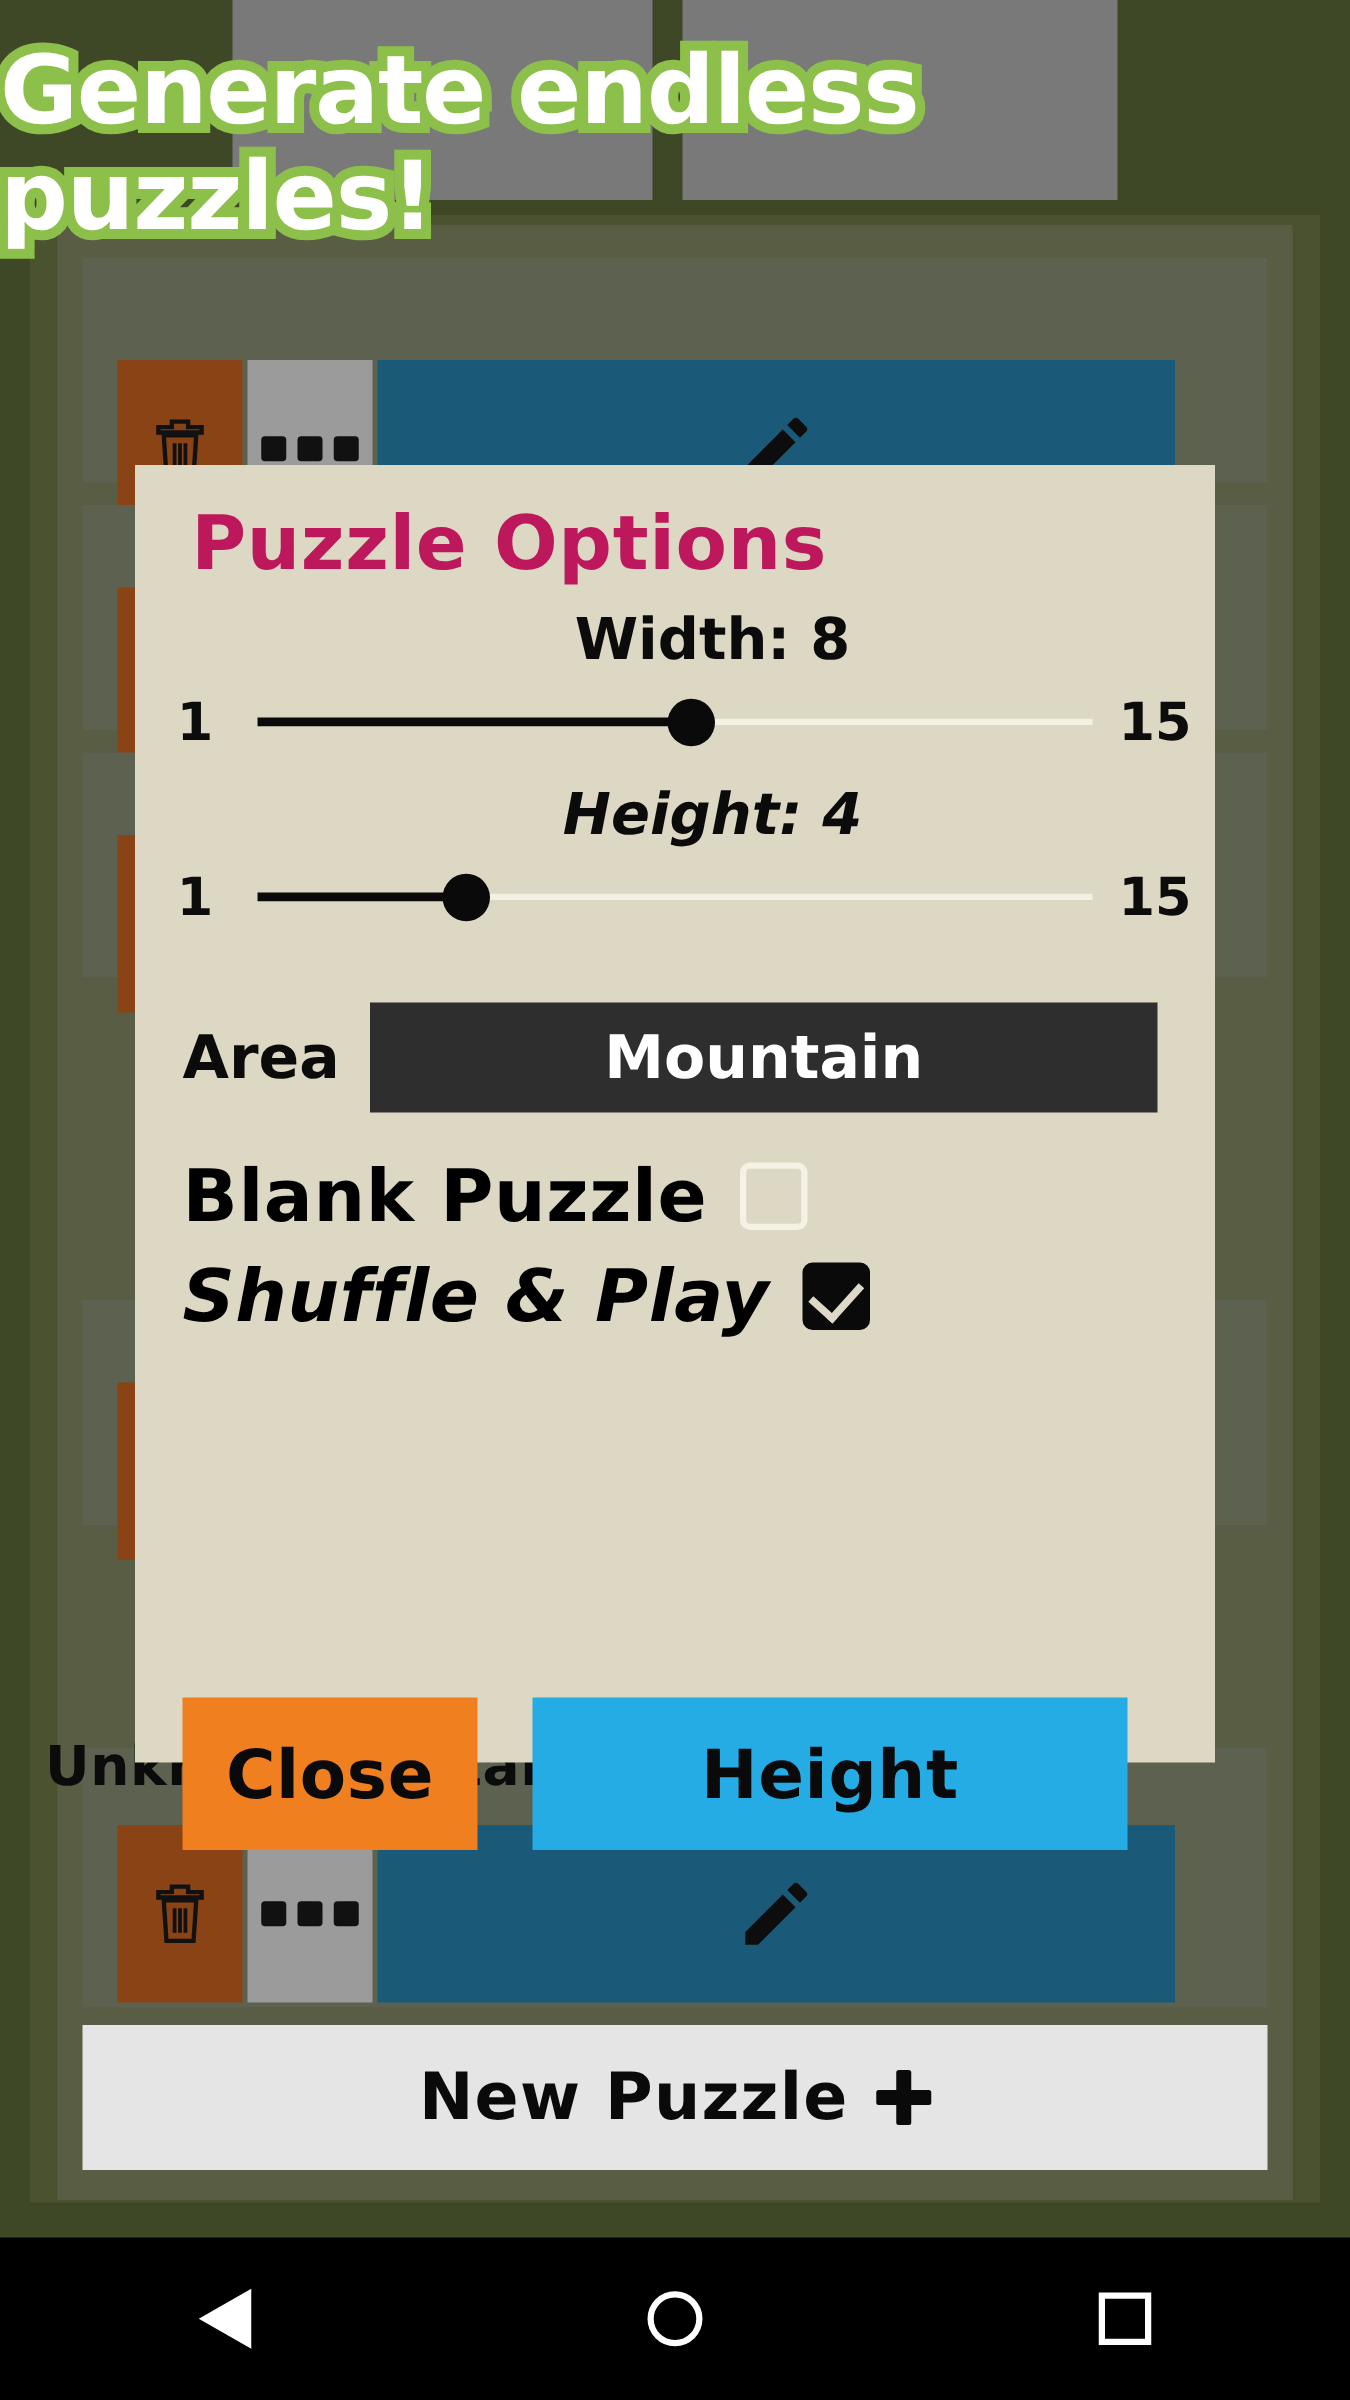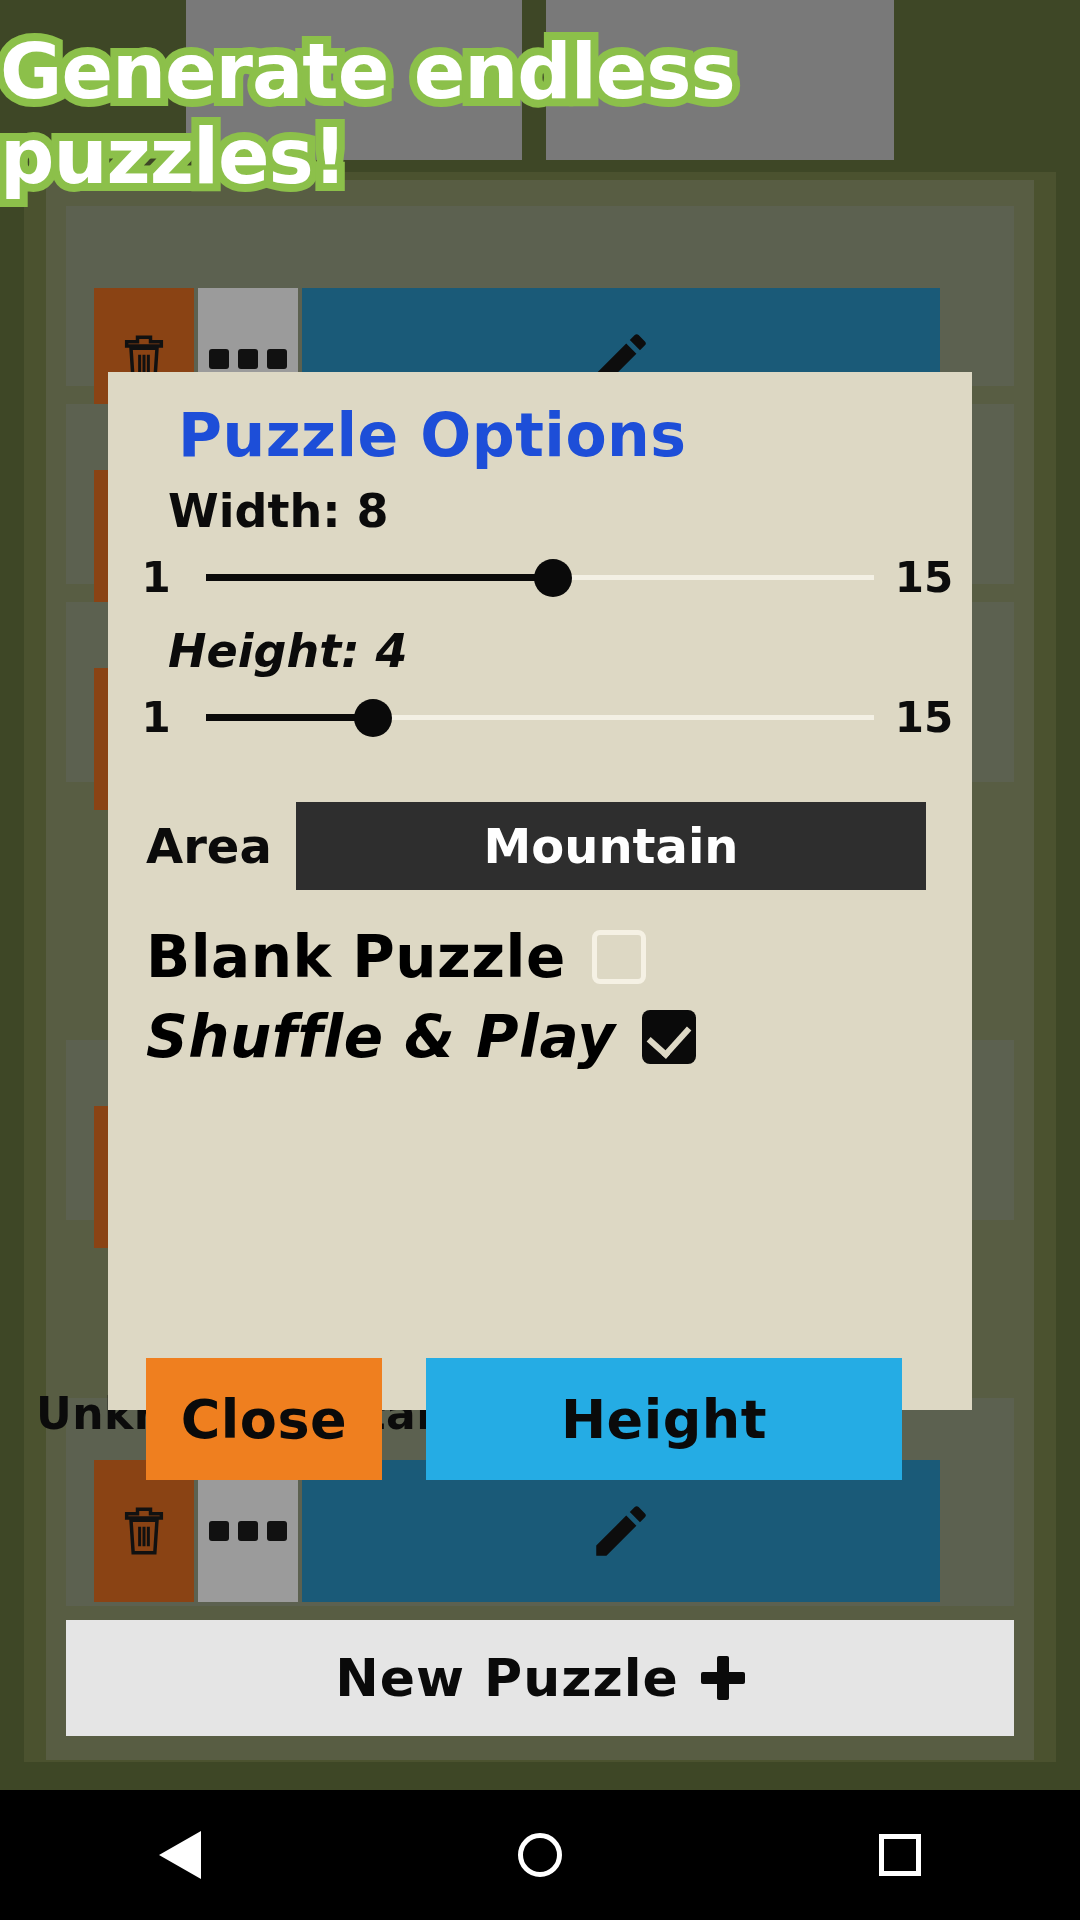--- a/index.html
+++ b/index.html
@@ -95,25 +95,25 @@
   #modal {
     position:absolute;
     left:108px; top:372px;
     width:864px; height:1038px;
     background:#ddd8c4;
     z-index:40;
     box-shadow:0 0 0 0 rgba(0,0,0,0);
   }
   .modal-title {
     position:absolute; left:45px; top:28px;
-    font-size:60px; font-weight:700; color:#1d4ed8; letter-spacing:0.5px;margin-left:25px;
+    font-size:60px; font-weight:700; color:#be185d; letter-spacing:0.5px;
   }
 
   .slider-label {
-    position:absolute; width:100%; text-align:left;
+    position:absolute; width:100%; text-align:center;
     font-size:46px; font-weight:700; color:#0b0b0b;
     padding-left:60px;
   }
   .slider-row {
     position:absolute; left:0; width:864px; height:74px;
     display:flex; align-items:center;
   }
   .slider-min, .slider-max {
     font-size:42px; font-weight:700; color:#0c0c0c;
     width:96px; text-align:center; flex:none;

